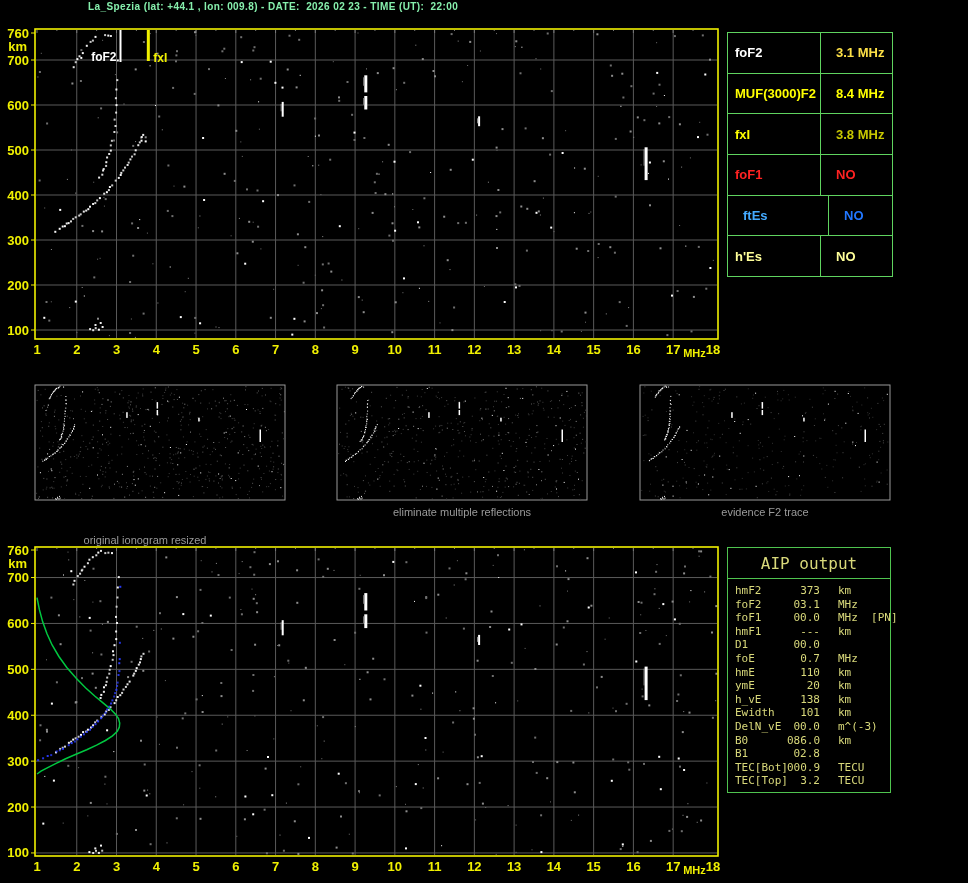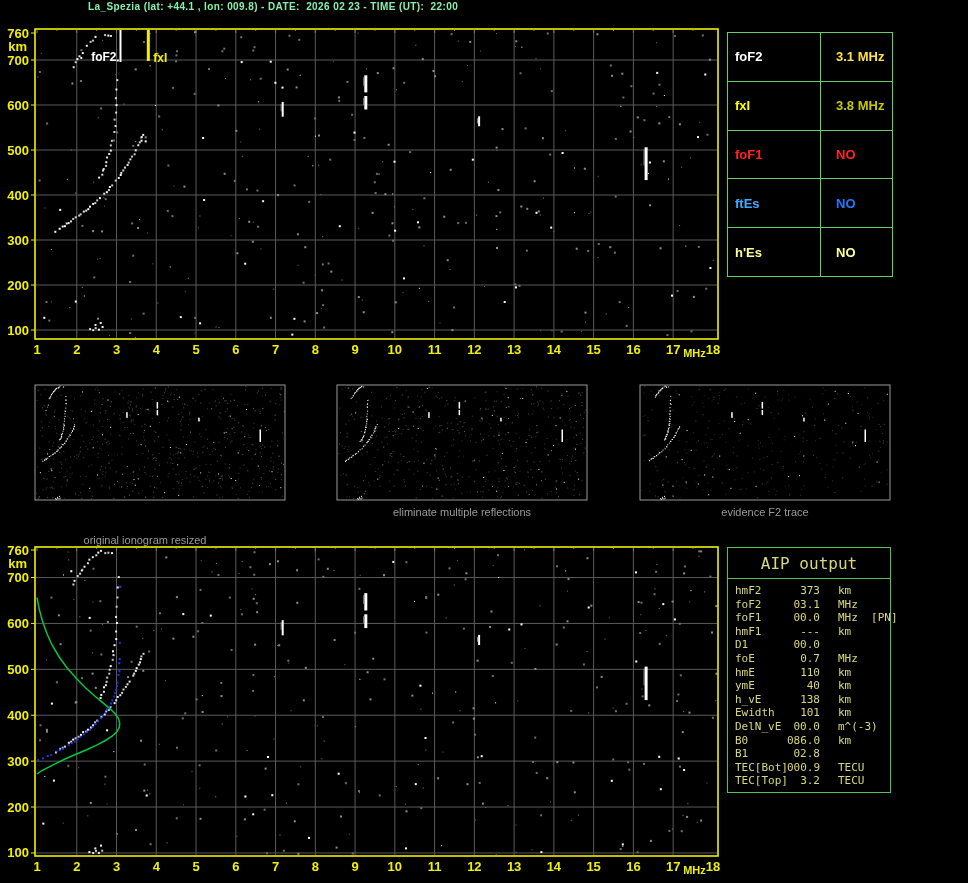--- a/index.html
+++ b/index.html
@@ -2965,49 +2965,53 @@
 <div class="caption cap2">eliminate multiple reflections</div>
 <div class="caption cap3">evidence F2 trace</div>
 
 <div class="as-table">
   <div id="as-rows-holder" style="display:flex;flex-direction:column;flex:1;">
       <div class="as-row">
         <div class="as-label" style="color: rgb(255, 255, 255);">foF2</div>
         <div class="as-value" style="color: #fde047;">3.1 MHz</div>
       </div>
       <div class="as-row">
+        <div class="as-label" style="color: rgb(255, 255, 0);">MUF(3000)F2</div>
+        <div class="as-value" style="color: rgb(255, 255, 0);">8.4 MHz</div>
+      </div>
+      <div class="as-row">
         <div class="as-label" style="color: rgb(255, 255, 0);">fxI</div>
         <div class="as-value" style="color: rgb(200, 200, 0);">3.8 MHz</div>
       </div>
       <div class="as-row">
         <div class="as-label" style="color: rgb(255, 34, 34);">foF1</div>
         <div class="as-value" style="color: rgb(255, 34, 34);">NO</div>
       </div>
       <div class="as-row">
-        <div class="as-label" style="color: rgb(68, 170, 255);">ftEs</div>
+        <div class="as-label" style="color: rgb(68, 170, 255); margin-left: 8px;">ftEs</div>
         <div class="as-value" style="color: rgb(34, 119, 255);">NO</div>
       </div>
       <div class="as-row">
         <div class="as-label" style="color: rgb(255, 255, 153);">h'Es</div>
         <div class="as-value" style="color: rgb(255, 255, 153);">NO</div>
       </div>
     </div>
 </div>
 
 <div class="aip-table">
   <div class="aip-header">AIP output</div>
   <div class="aip-rows" id="aip-rows-holder">
       <div class="aip-row"><span class="aip-label">hmF2</span><span class="aip-value">373</span><span class="aip-unit">km</span></div>
       <div class="aip-row"><span class="aip-label">foF2</span><span class="aip-value">03.1</span><span class="aip-unit">MHz</span></div>
       <div class="aip-row"><span class="aip-label">foF1</span><span class="aip-value">00.0</span><span class="aip-unit">MHz  [PN]</span></div>
       <div class="aip-row"><span class="aip-label">hmF1</span><span class="aip-value">---</span><span class="aip-unit">km</span></div>
       <div class="aip-row"><span class="aip-label">D1</span><span class="aip-value">00.0</span><span class="aip-unit"></span></div>
       <div class="aip-row"><span class="aip-label">foE</span><span class="aip-value">0.7</span><span class="aip-unit">MHz</span></div>
       <div class="aip-row"><span class="aip-label">hmE</span><span class="aip-value">110</span><span class="aip-unit">km</span></div>
-      <div class="aip-row"><span class="aip-label">ymE</span><span class="aip-value">40</span><span class="aip-unit">km</span></div>
+      <div class="aip-row"><span class="aip-label">ymE</span><span class="aip-value">20</span><span class="aip-unit">km</span></div>
       <div class="aip-row"><span class="aip-label">h_vE</span><span class="aip-value">138</span><span class="aip-unit">km</span></div>
       <div class="aip-row"><span class="aip-label">Ewidth</span><span class="aip-value">101</span><span class="aip-unit">km</span></div>
       <div class="aip-row"><span class="aip-label">DelN_vE</span><span class="aip-value">00.0</span><span class="aip-unit">m^(-3)</span></div>
       <div class="aip-row"><span class="aip-label">B0</span><span class="aip-value">086.0</span><span class="aip-unit">km</span></div>
       <div class="aip-row"><span class="aip-label">B1</span><span class="aip-value">02.8</span><span class="aip-unit"></span></div>
       <div class="aip-row"><span class="aip-label">TEC[Bot]</span><span class="aip-value">000.9</span><span class="aip-unit">TECU</span></div>
       <div class="aip-row"><span class="aip-label">TEC[Top]</span><span class="aip-value">3.2</span><span class="aip-unit">TECU</span></div>
     </div>
 </div>
 

